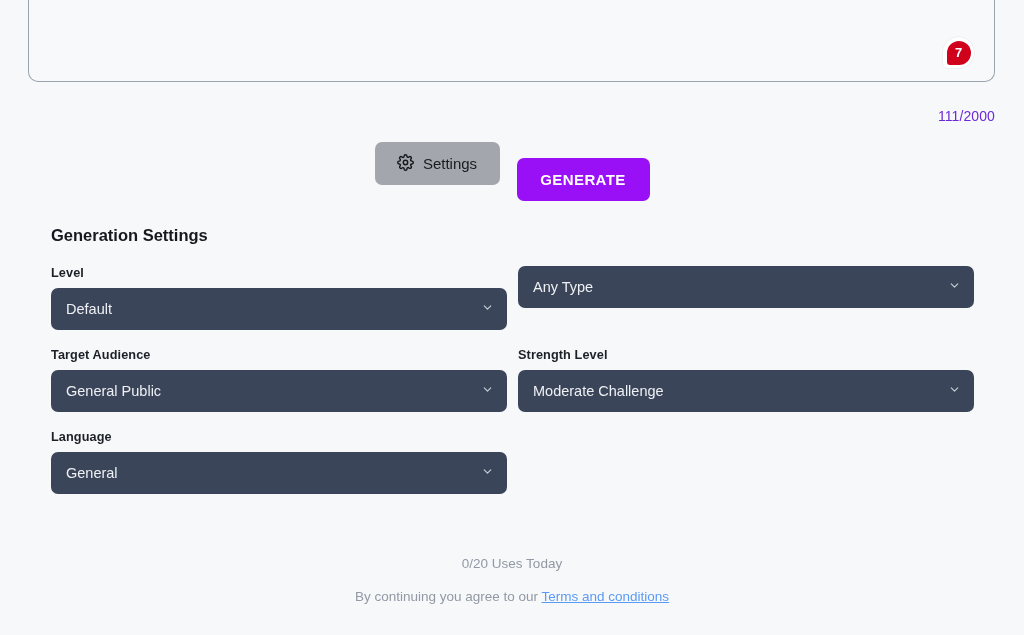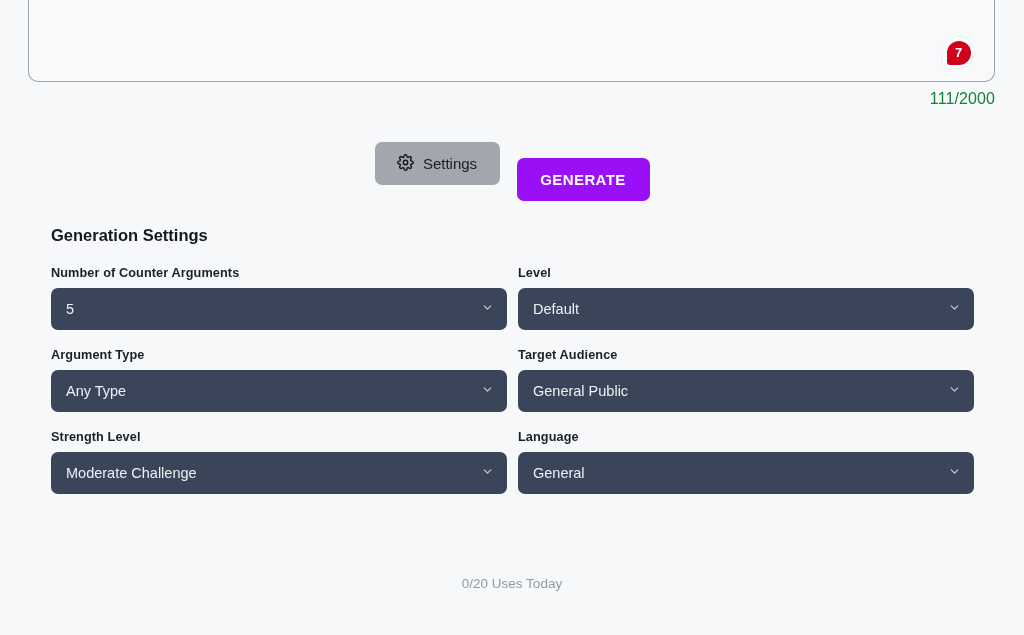--- a/index.html
+++ b/index.html
@@ -66,23 +66,23 @@
     font-size: 13px;
     font-weight: bold;
     display: flex;
     align-items: center;
     justify-content: center;
     line-height: 1;
   }
   .char-counter {
     position: absolute;
     right: 29px;
-    top: 90px;
-    font-size: 16px;
-    color: #15803d;
+    top: 108px;
+    font-size: 14px;
+    color: #6d28d9;
     letter-spacing: 0.1px;
   }
 
   
   .actions {
     position: absolute;
     left: 0;
     right: 0;
     top: 142px;
     display: flex;
@@ -171,21 +171,21 @@
     right: 13px;
     top: 50%;
     transform: translateY(-50%);
   }
 
   
   .footer {
     position: absolute;
     left: 0;
     right: 0;
-    top: 576px;
+    top: 556px;
     text-align: center;
   }
   .uses-today {
     font-size: 13.5px;
     color: #9299a4;
     margin-bottom: 18px;
   }
   .terms-line {
     font-size: 13.5px;
     color: #9299a4;
@@ -219,46 +219,34 @@
     </span>
     <span>Settings</span>
   </button>
   <button class="btn-generate">GENERATE</button>
 </div>
 
 <div class="settings-section">
   <h2 class="section-title">Generation Settings</h2>
   <div class="field-grid">
 
-    <div class="field">
-      <span class="field-label">Number of Counter Arguments</span>
-      <div class="select-box">
-        <span class="select-value">5</span>
-        <span class="chevron">
-          <svg width="13" height="13" viewBox="0 0 24 24" fill="none" stroke="#c6ccd6" stroke-width="2.2" stroke-linecap="round" stroke-linejoin="round">
-              <polyline points="6 9 12 15 18 9"></polyline>
-            </svg>
-        </span>
-      </div>
-    </div>
 
     <div class="field">
       <span class="field-label">Level</span>
       <div class="select-box">
         <span class="select-value">Default</span>
         <span class="chevron">
           <svg width="13" height="13" viewBox="0 0 24 24" fill="none" stroke="#c6ccd6" stroke-width="2.2" stroke-linecap="round" stroke-linejoin="round">
               <polyline points="6 9 12 15 18 9"></polyline>
             </svg>
         </span>
       </div>
     </div>
 
     <div class="field">
-      <span class="field-label">Argument Type</span>
       <div class="select-box">
         <span class="select-value">Any Type</span>
         <span class="chevron">
           <svg width="13" height="13" viewBox="0 0 24 24" fill="none" stroke="#c6ccd6" stroke-width="2.2" stroke-linecap="round" stroke-linejoin="round">
               <polyline points="6 9 12 15 18 9"></polyline>
             </svg>
         </span>
       </div>
     </div>
 
@@ -296,13 +284,14 @@
             </svg>
         </span>
       </div>
     </div>
 
   </div>
 </div>
 
 <div class="footer">
   <div class="uses-today">0/20 Uses Today</div>
+  <div class="terms-line"><span>By continuing you agree to our </span><a class="terms-link">Terms and conditions</a></div>
 </div>
 
 </body></html>

